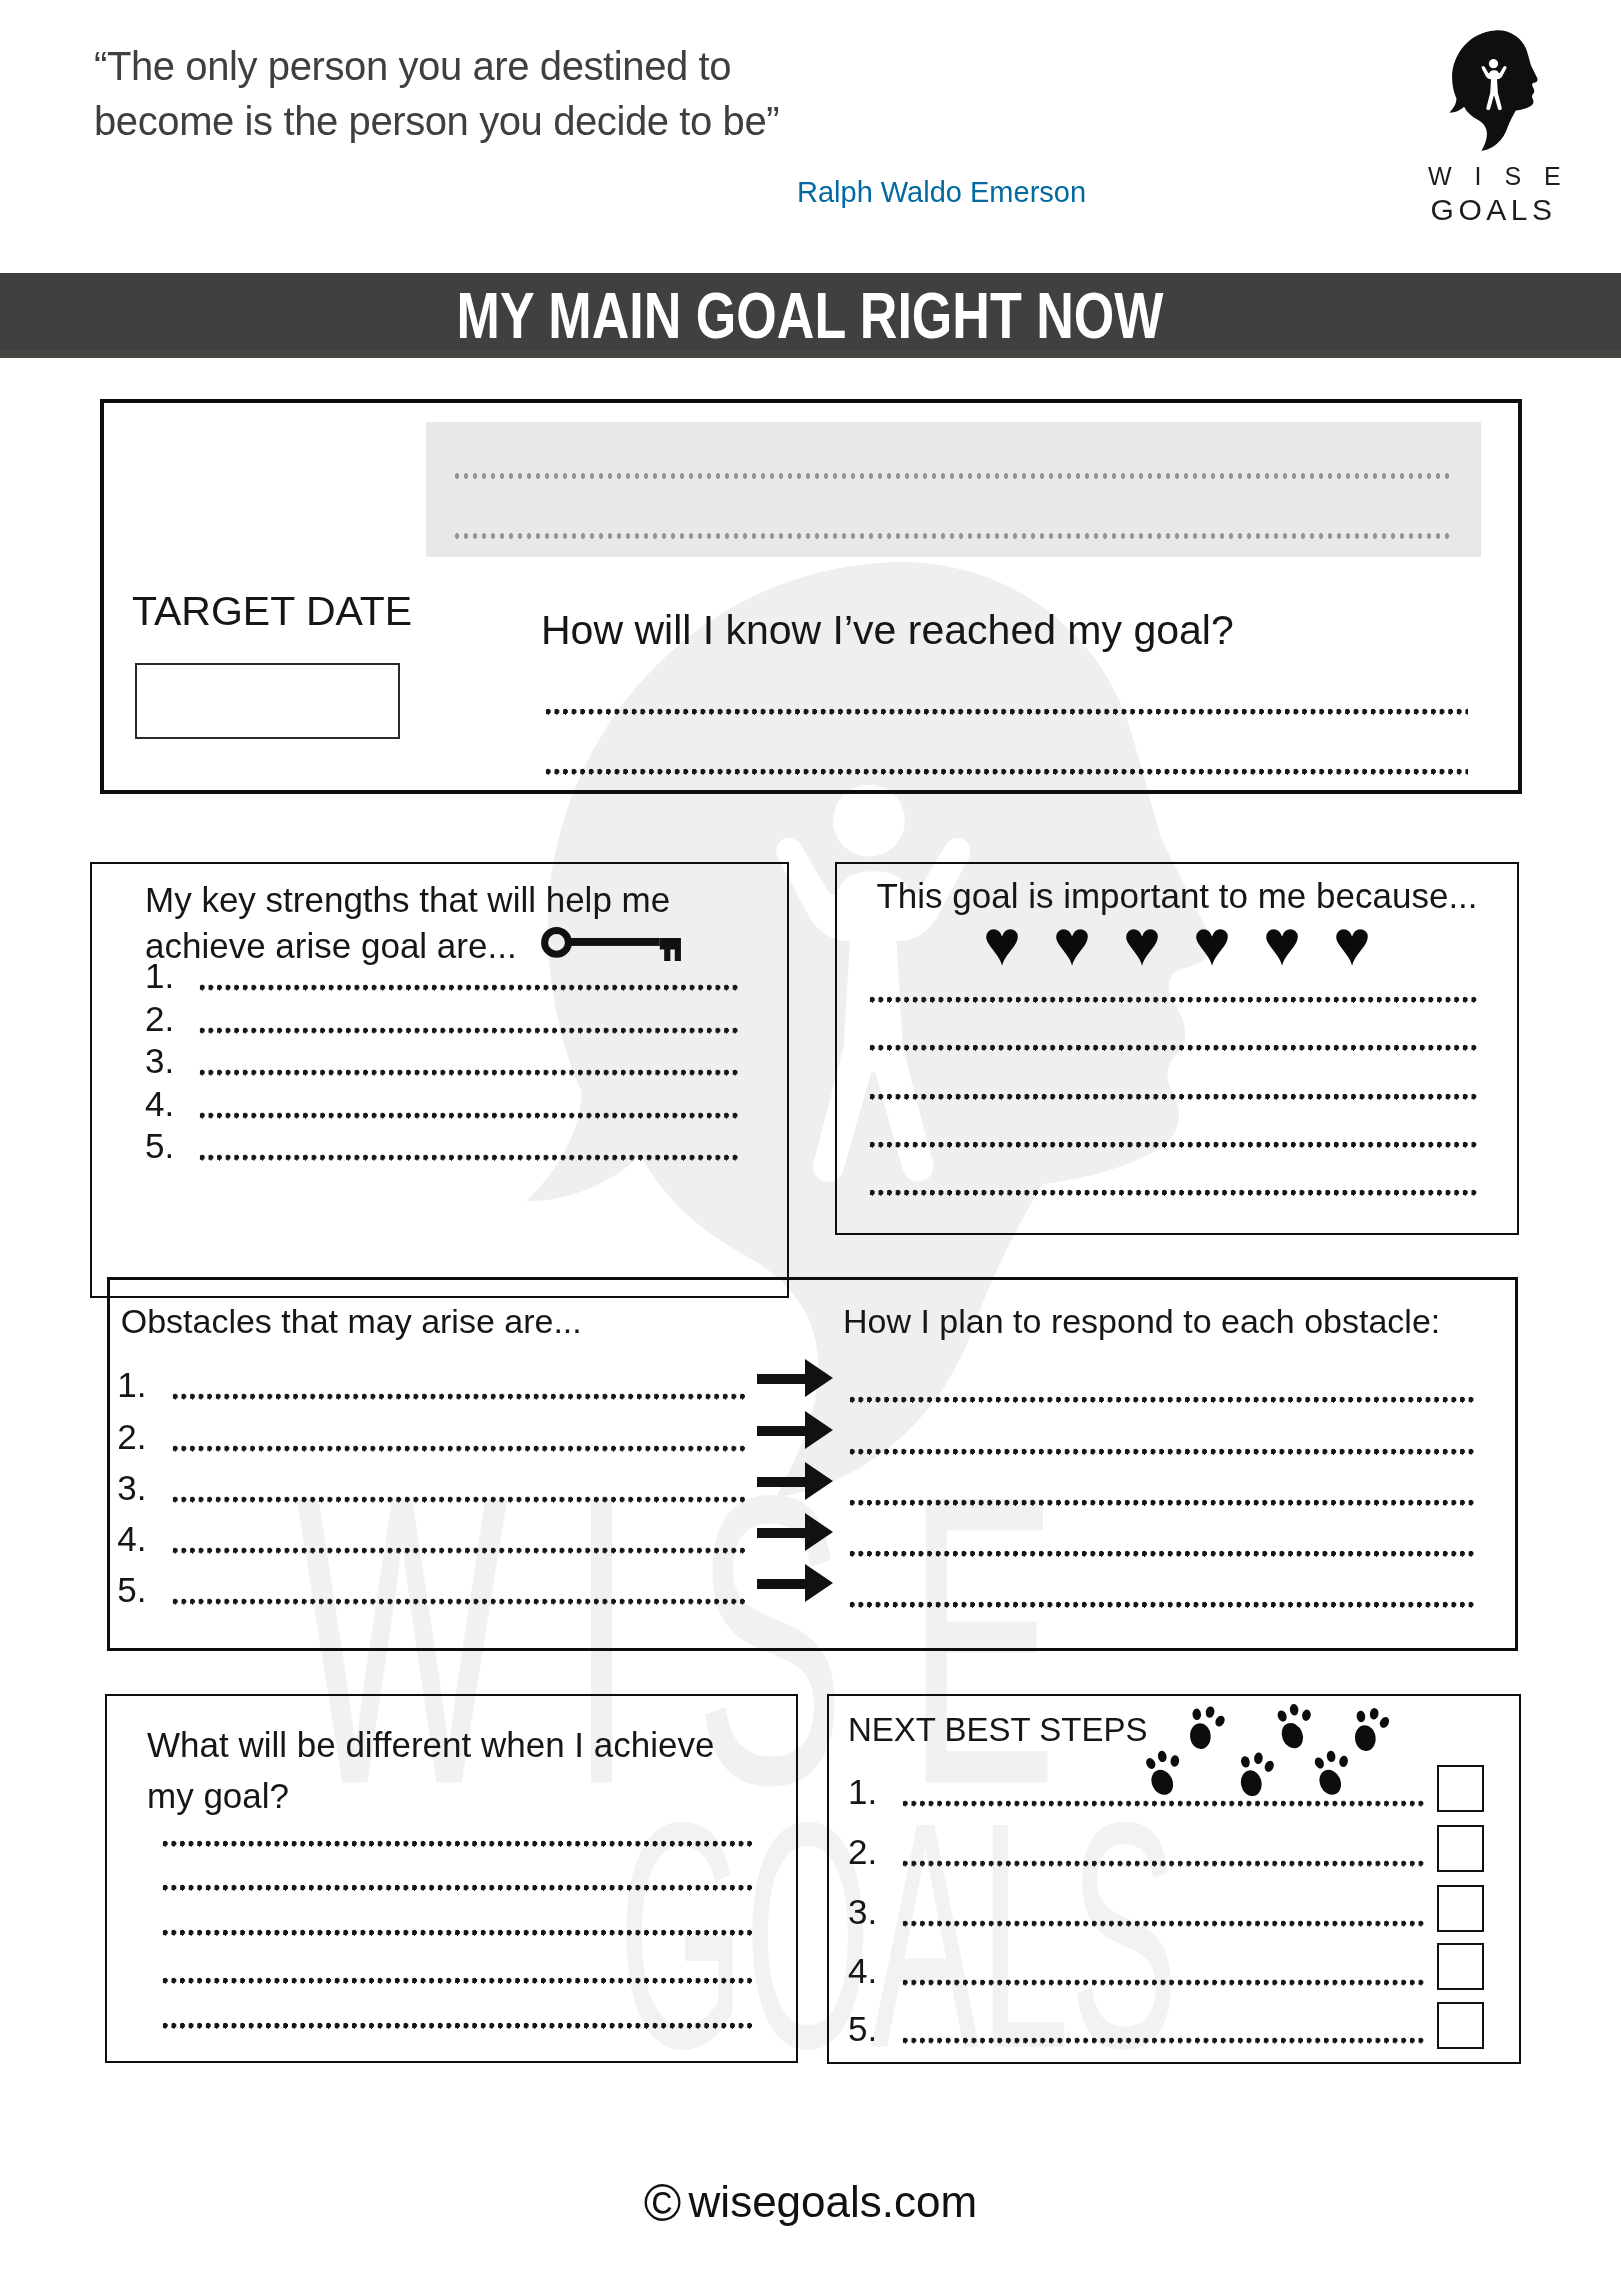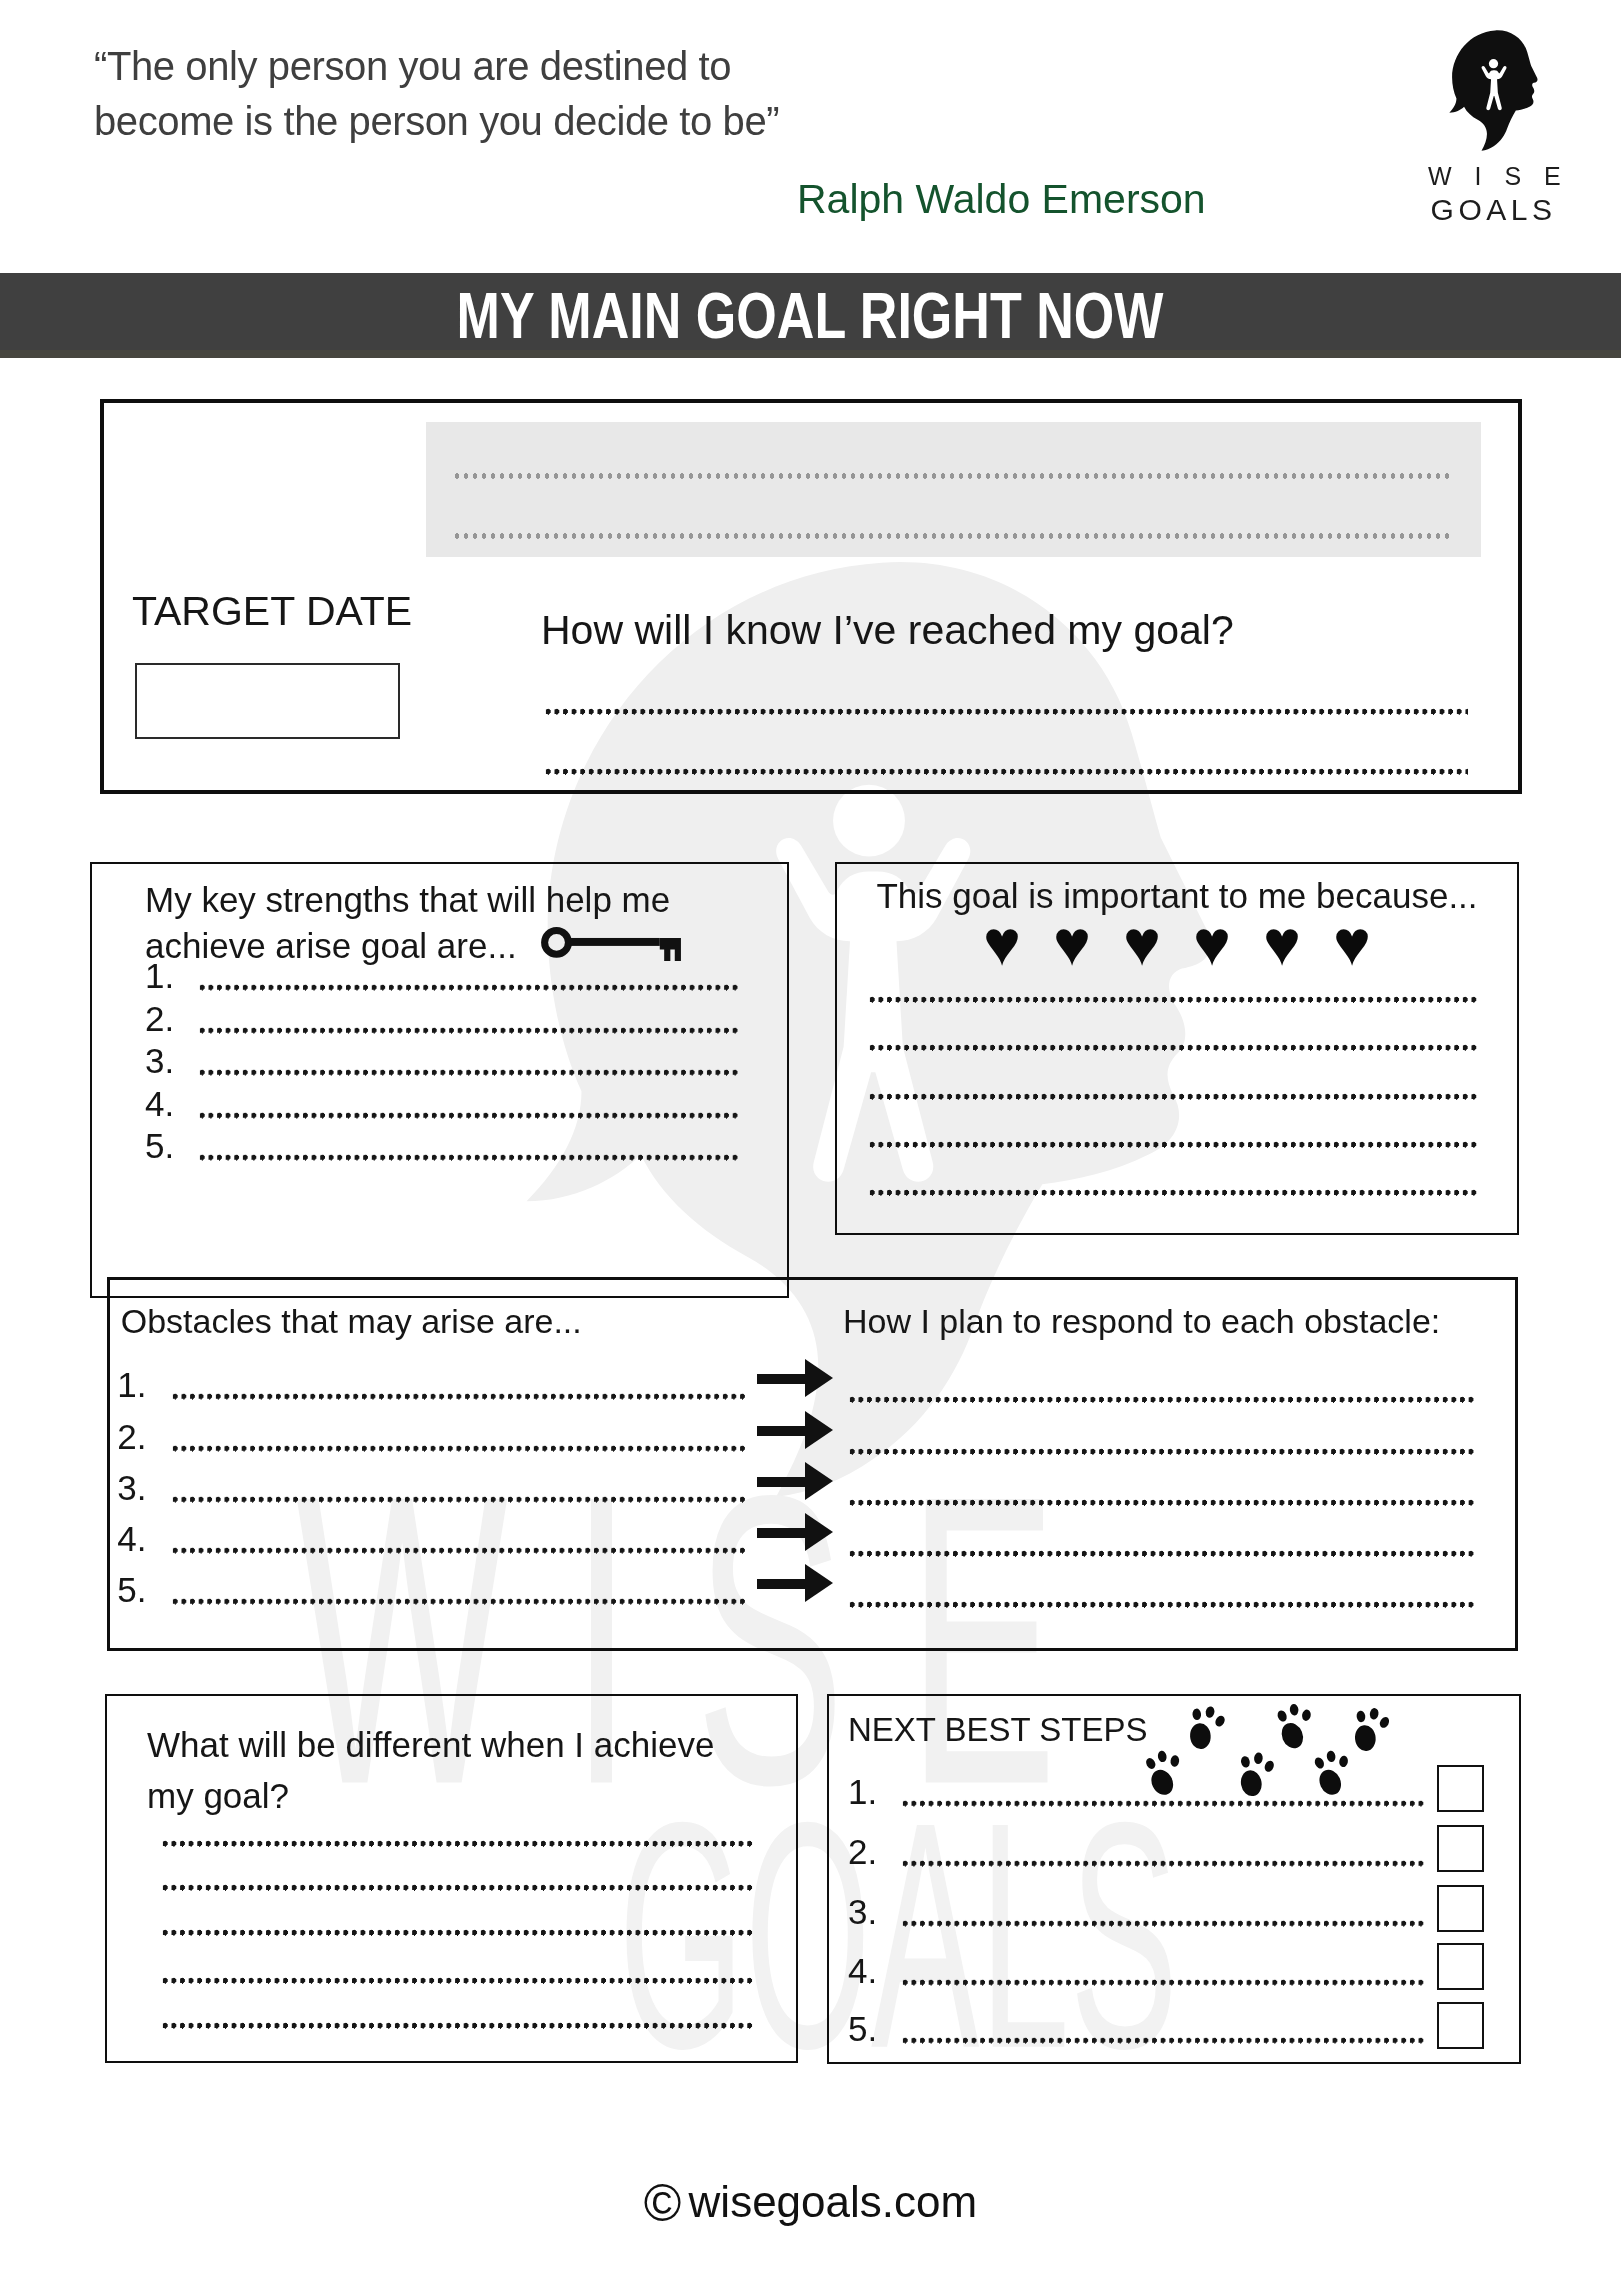--- a/index.html
+++ b/index.html
@@ -10,21 +10,21 @@
   }
   
   .wm { position:absolute; inset:0; z-index:0; }
   .wm-head { position:absolute; left:446px; top:512px; width:846px; height:1057px; color:#efefef; }
   .wm-textsvg { position:absolute; left:269px; top:1478px; width:1030px; height:636px; }
   .wm-textsvg text { font-family:"Liberation Sans", sans-serif; }
   
   .layer { position:absolute; inset:0; z-index:1;border-radius:12px; }
   
   .quote { position:absolute; left:94px; top:39px; font-size:40px; line-height:55px; color:#3f3f3f; letter-spacing:-0.4px; }
-  .attribution { position:absolute; left:797px; top:176px; font-size:41px; color:#14532d; }
+  .attribution { position:absolute; left:797px; top:176px; font-size:29px; color:#0369a1; }
   
   .logo { position:absolute; left:1428px; top:21.5px; width:131px; text-align:center; }
   .logo-mark { width:109px; height:140px; color:#0f0f0f; display:block; margin:0 auto; }
   .logo-wise { font-size:25px; letter-spacing:8px; color:#1d1d1d; margin-top:0.9px; white-space:nowrap; }
   .logo-goals { font-size:30px; letter-spacing:4.5px; color:#1d1d1d; margin-top:1.8px; white-space:nowrap; }
   
   .banner { position:absolute; left:0; top:273px; width:1621px; height:85px; background:#404040; border-bottom:8px solid #46453f; text-align:center; }
   .banner-title { display:inline-block; font-weight:bold; font-size:56px; line-height:85px; color:#ffffff; transform:scale(0.93,1.16); white-space:nowrap; }
   
   .box { position:absolute; border:2.7px solid #0e0e0e; background:transparent; }

